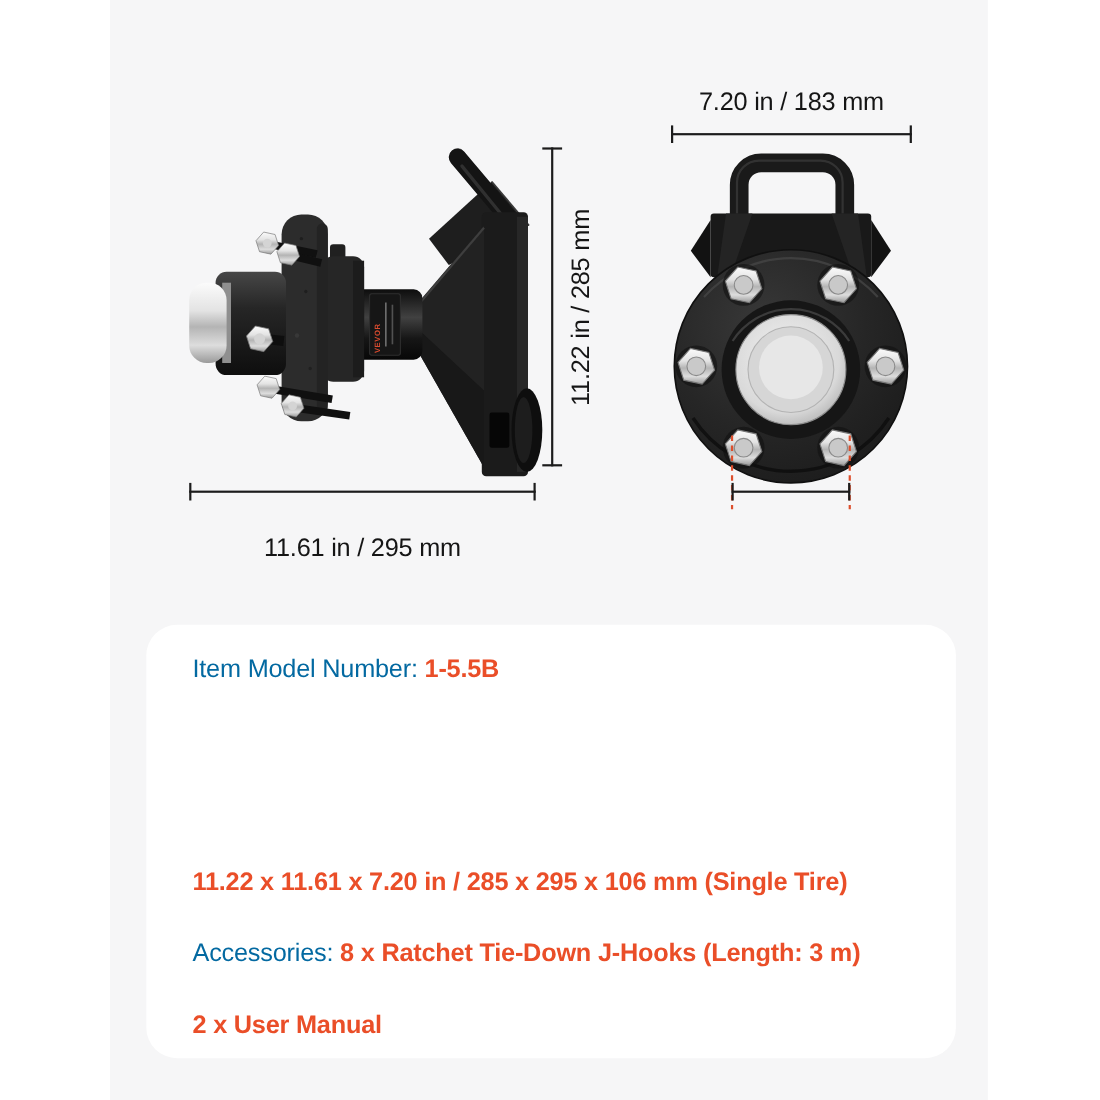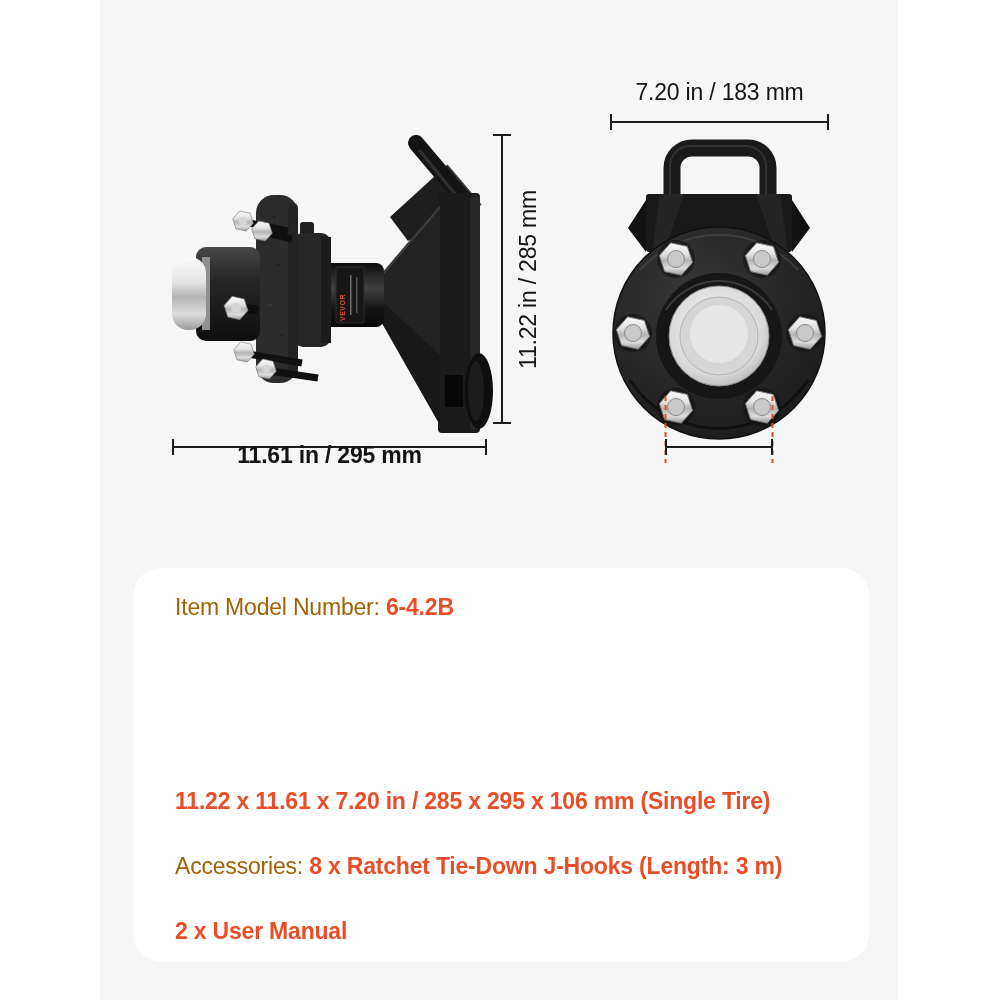--- a/index.html
+++ b/index.html
@@ -14,21 +14,21 @@
   .dim-v{position:absolute;width:2px;background:#1c1c1c;}
   .dim-v::before,.dim-v::after{content:"";position:absolute;left:-8px;height:2px;width:18px;background:#1c1c1c;}
   .dim-v::before{top:0;} .dim-v::after{bottom:0;}
   .dim-label{position:absolute;font-size:23px;color:#151515;white-space:nowrap;letter-spacing:-0.2px;}
   .dim-label.center{text-align:center;}
   .dim-label.vert{transform:rotate(-90deg);transform-origin:center center;}
 
   
   .panel{position:absolute;left:133px;top:568px;width:736px;height:394px;background:#ffffff;border-radius:28px;}
   .spec-row{position:absolute;left:42px;right:30px;font-size:23px;line-height:30px;letter-spacing:-0.2px;white-space:nowrap;}
-  .spec-label{color:#a16207;font-weight:400;}
+  .spec-label{color:#0369a1;font-weight:400;}
   .spec-value{color:var(--accent,#ea4e28);font-weight:700;}
 
   svg{position:absolute;}
   svg text{font-family:"Liberation Sans","DejaVu Sans",sans-serif;}
 </style>
 </head>
 <body>
 
 <div class="canvas">
   <div class="stage"></div>
@@ -197,27 +197,27 @@
     </g>
   </svg>
 
   <div class="dim-label center" style="left:610px;top:79px;width:219px;">7.20 in / 183 mm</div>
   <div class="dim-h" style="left:610px;top:121px;width:219px;"></div>
 
   <div class="dim-v" style="left:501px;top:134px;height:290px;"></div>
   <div class="dim-label vert" style="left:437px;top:266px;width:182px;text-align:center;">11.22 in / 285 mm</div>
 
   <div class="dim-h" style="left:172px;top:446px;width:315px;"></div>
-  <div class="dim-label center" style="left:172px;top:442px;width:315px;font-weight:bold;">11.61 in / 295 mm</div>
+  <div class="dim-label center" style="left:172px;top:484px;width:315px;">11.61 in / 295 mm</div>
 
   <div class="dim-h" style="left:665px;top:446px;width:108px;"></div>
 
   <div class="panel">
     <div class="spec-row" style="top:24px">
-      <span class="spec-label">Item Model Number: </span><span class="spec-value">6-4.2B</span>
+      <span class="spec-label">Item Model Number: </span><span class="spec-value">1-5.5B</span>
     </div>
     <div class="spec-row" style="top:218px">
       <span class="spec-label"></span><span class="spec-value">11.22 x 11.61 x 7.20 in / 285 x 295 x 106 mm (Single Tire)</span>
     </div>
     <div class="spec-row" style="top:283px">
       <span class="spec-label">Accessories: </span><span class="spec-value">8 x Ratchet Tie-Down J-Hooks (Length: 3 m)</span>
     </div>
     <div class="spec-row" style="top:348px">
       <span class="spec-label"></span><span class="spec-value">2 x User Manual</span>
     </div>

